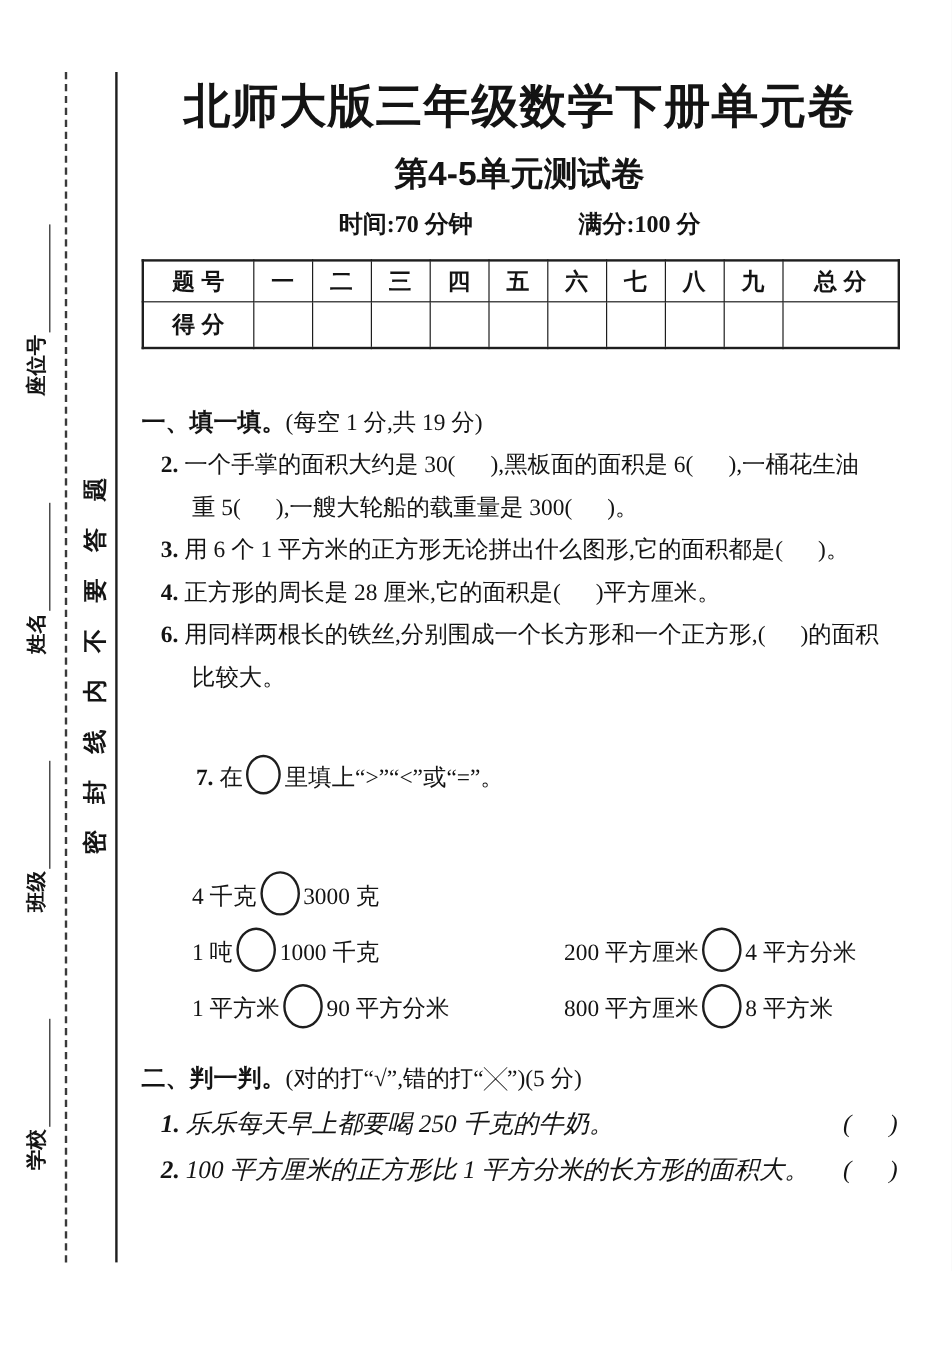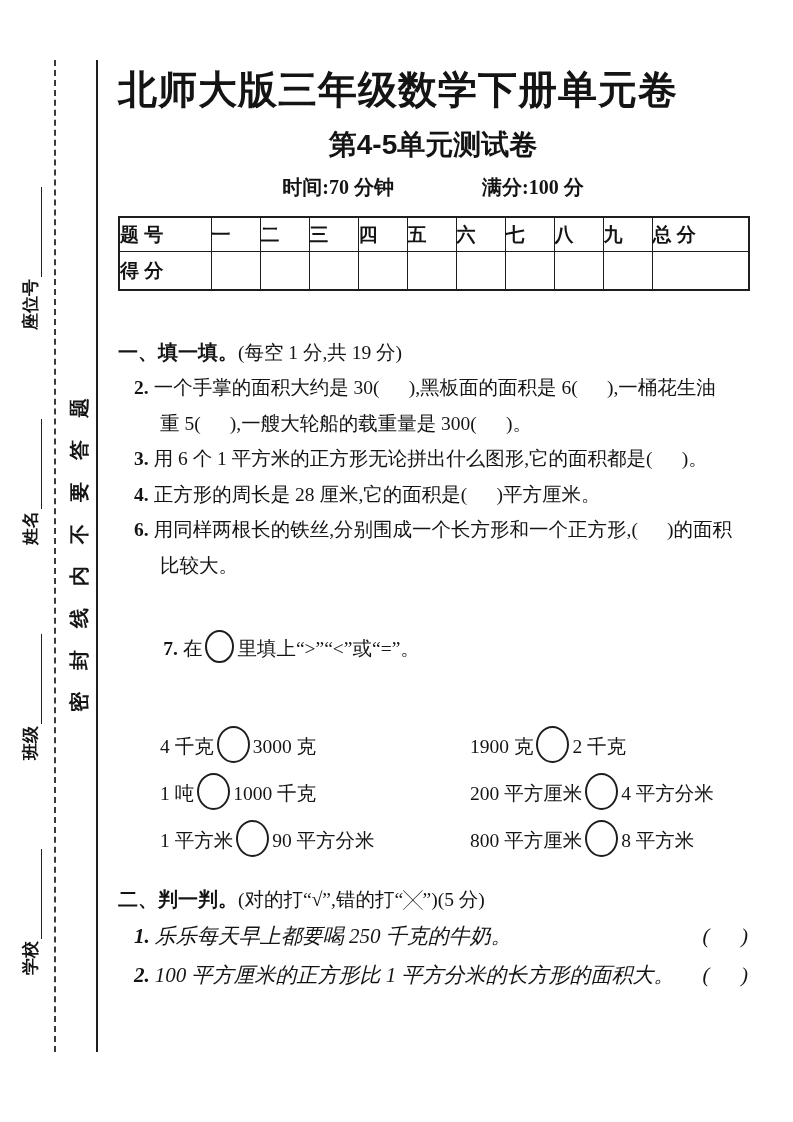--- a/index.html
+++ b/index.html
@@ -19,31 +19,31 @@
   .field{display:inline-flex;align-items:flex-end;}
   .field .blank{display:inline-block;width:90px;height:3px;border-bottom:1.8px solid #222;
                 margin-left:2px;}
   .seal-rot{position:absolute;left:66px;top:712px;width:336px;height:28px;
             transform:rotate(-90deg);transform-origin:0 0;
             font-family:"Liberation Sans",sans-serif;font-size:20px;font-weight:bold;
             letter-spacing:22px;white-space:nowrap;}
 
   
   .main{position:absolute;left:118px;top:0;width:630px;}
-  .title{margin:66px 0 0 0;font-family:"Liberation Sans",sans-serif;
+  .title{margin:66px 0 0 0;text-align:center;font-family:"Liberation Sans",sans-serif;
          font-weight:900;font-size:39px;line-height:48px;letter-spacing:1px;}
   .subtitle{margin:14px 0 0 0;text-align:center;font-family:"Liberation Sans",sans-serif;
             font-weight:900;font-size:28px;line-height:34px;}
   .meta{margin-top:12px;display:flex;justify-content:center;gap:88px;
         font-size:20px;font-weight:bold;line-height:26px;white-space:pre;}
 
   table.score{margin-top:16px;width:630px;border-collapse:collapse;table-layout:fixed;
               font-family:"Liberation Sans",sans-serif;font-size:19px;font-weight:bold;
               border:2.5px solid #1e1e1e;}
-  table.score td{border:1.4px solid #1e1e1e;padding:0;white-space:pre;}
+  table.score td{border:1.4px solid #1e1e1e;text-align:center;padding:0;white-space:pre;}
   table.score tr.r1 td{height:33px;}
   table.score tr.r2 td{height:37px;}
 
   .sec-head{margin-top:44px;line-height:35px;font-size:20px;white-space:pre-wrap;}
   .sec-head .h{font-family:"Liberation Sans",sans-serif;font-weight:900;}
   .sec-head .n{font-size:19.5px;}
 
   .qline{line-height:35.5px;font-size:19.5px;padding-left:16px;white-space:pre-wrap;}
   .qline.cont{padding-left:42px;}
   .qnum{font-weight:bold;padding-right:5px;}
@@ -161,21 +161,20 @@
       <div class="qline"><span class="qnum">6.</span><span>用同样两根长的铁丝,分别围成一个长方形和一个正方形,(      )的面积</span></div>
       <div class="qline cont">比较大。</div>
     </div>
 
     <div class="q7line">
       <span class="qnum">7.</span><span>在</span><span class="circ"></span><span>里填上“&gt;”“&lt;”或“=”。</span>
     </div>
 
     <div class="pair-row first">
       <div class="pair l"><span>4 千克</span><span class="circ big"></span><span>3000 克</span></div>
-      <div class="pair"><span>1900 克</span><span class="circ big"></span><span>2 千克</span></div>
     </div>
     <div class="pair-row">
       <div class="pair l"><span>1 吨</span><span class="circ big"></span><span>1000 千克</span></div>
       <div class="pair"><span>200 平方厘米</span><span class="circ big"></span><span>4 平方分米</span></div>
     </div>
     <div class="pair-row">
       <div class="pair l"><span>1 平方米</span><span class="circ big"></span><span>90 平方分米</span></div>
       <div class="pair"><span>800 平方厘米</span><span class="circ big"></span><span>8 平方米</span></div>
     </div>
 

